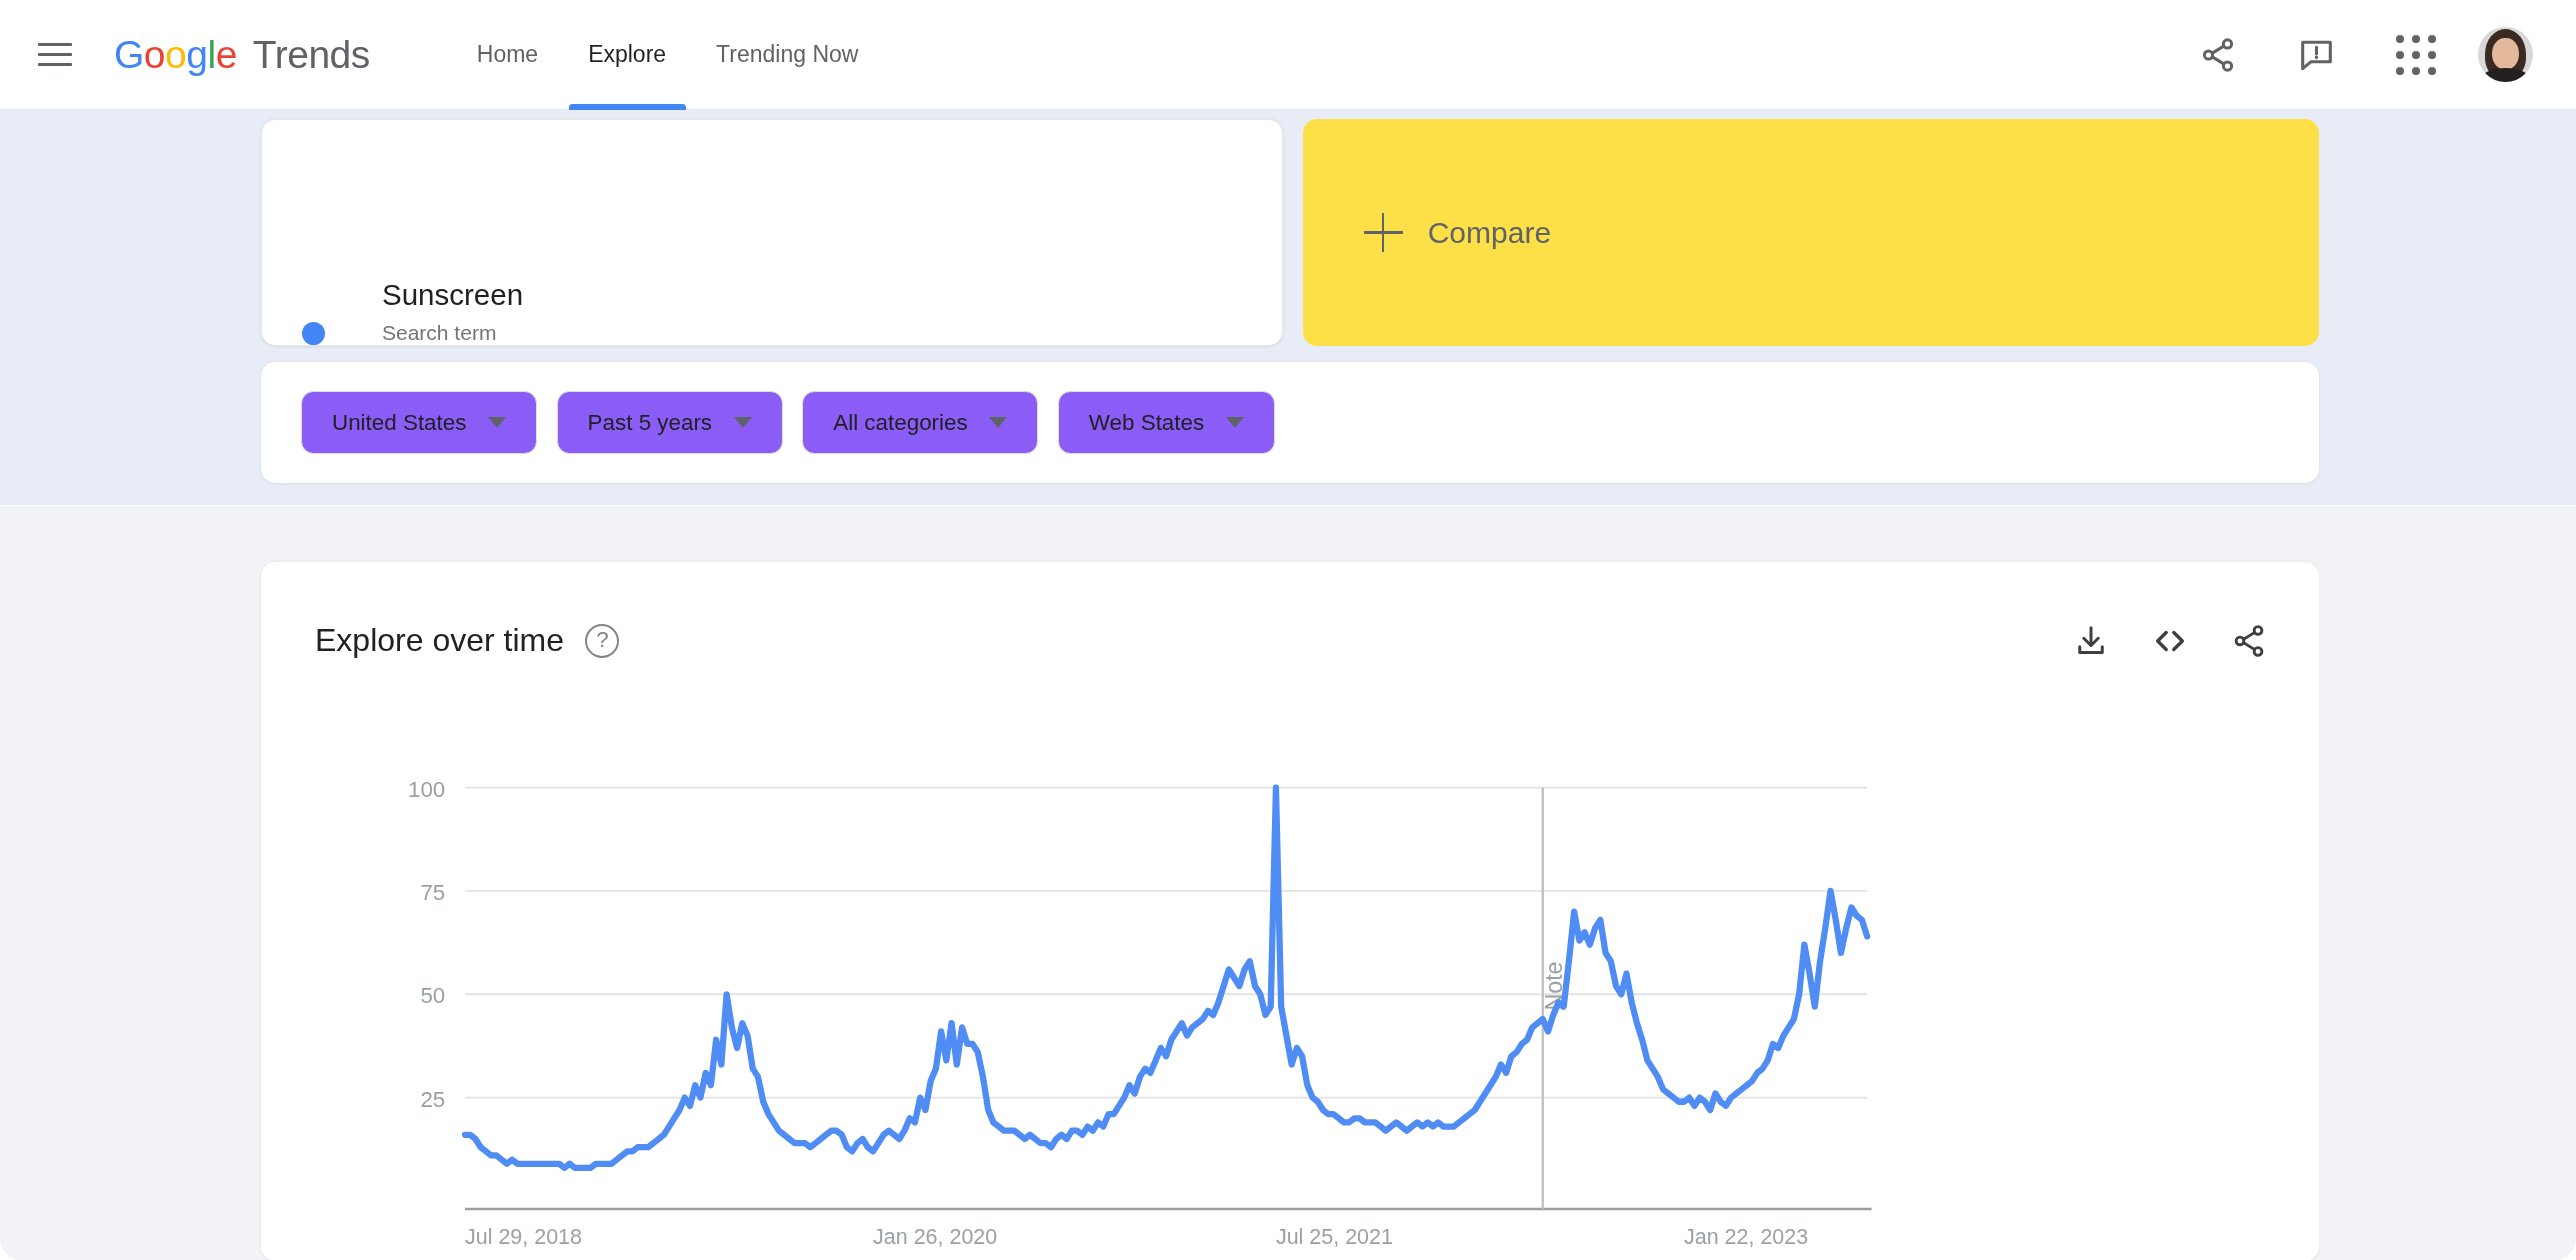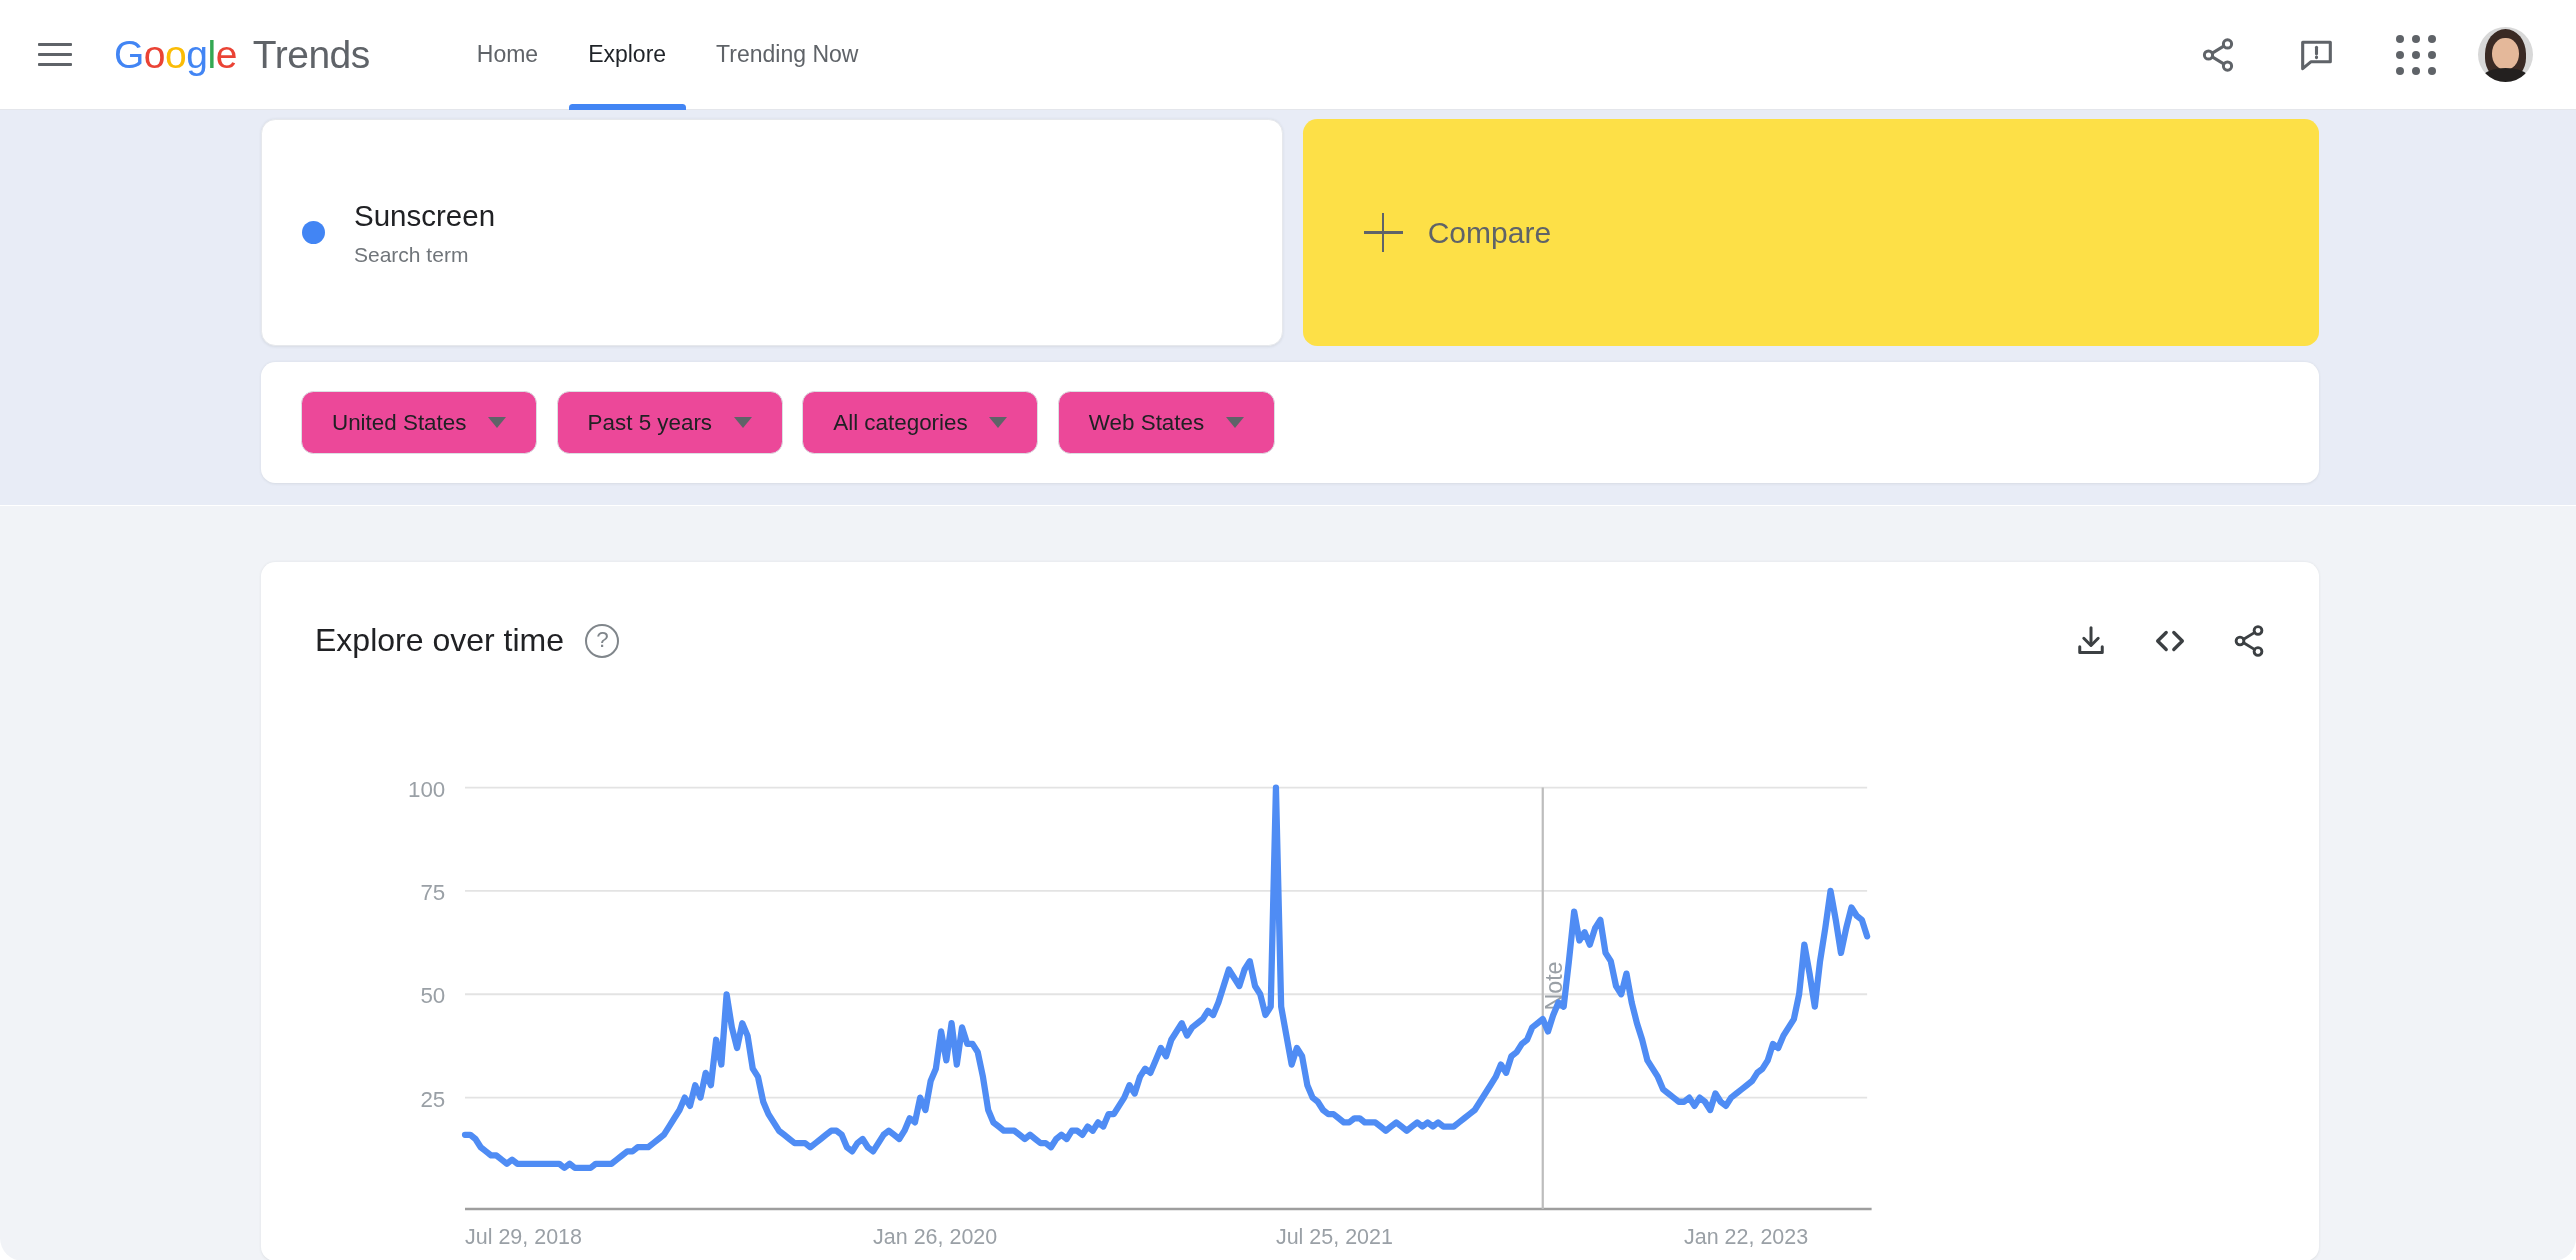--- a/index.html
+++ b/index.html
@@ -60,39 +60,39 @@
 
   
   #topband { position:absolute; left:0; top:110px; width:2576px; height:395px; background:#E8ECF6; }
   #lowerband { position:absolute; left:0; top:506px; width:2576px; height:755px; background:#F1F3F7; }
 
   
   #queryrow { position:absolute; left:261px; top:119px; width:2058px; height:227px;
     display:flex; gap:19.7px; z-index:10; }
   #term-card { width:1022px; height:227px; background:#fff; border-radius:14.3px;
     border:0.9px solid #e6e8ec; box-shadow:0 0.9px 2.7px rgba(60,64,67,.10);
-    display:flex; align-items:center; padding-left:40px; cursor:pointer; }
+    display:flex; align-items:flex-end; padding-left:40px; cursor:pointer;gap:28px; }
   .dot { width:23px; height:23px; border-radius:50%; background:#4285F4; flex:none; }
   .term-txt { margin-left:29px; }
   .term-name { font-size:29.5px; color:#202124; line-height:1.25; }
   .term-kind { font-size:21px; color:#70757a; margin-top:7.2px; }
 
   #compare-card { flex:1; height:227px; background:#fde047; border-radius:14.3px;
     display:flex; align-items:center; padding-left:61px; cursor:pointer; }
   .plus { width:39px; height:39px; position:relative; flex:none; }
   .plus::before,.plus::after { content:""; position:absolute; background:#5f6368; }
   .plus::before { left:0; top:18px; width:39px; height:2.7px; }
   .plus::after { left:18px; top:0; width:2.7px; height:39px; }
   .cmp-label { margin-left:25px; font-size:30px; color:#5f6368; }
 
   
   #filterbar { position:absolute; left:261px; top:362px; width:2058px; height:121px;
     background:#fff; border-radius:14.3px; box-shadow:0 0.9px 2.7px rgba(60,64,67,.10);
     display:flex; align-items:center; padding-left:40px; gap:19.7px; z-index:10; }
-  .chip { height:63px; border:0.9px solid #dcdfe3; border-radius:12.5px; background:#ec4899;
+  .chip { height:63px; border:0.9px solid #dcdfe3; border-radius:12.5px; background:#8b5cf6;
     display:flex; align-items:center; padding:0 30px; cursor:pointer; white-space:nowrap; }
   .chip .ctext { font-size:22.4px; color:#202124; }
   .caret { margin-left:21.5px; width:0; height:0; border-left:9.8px solid transparent;
     border-right:9.8px solid transparent; border-top:11.6px solid #5f6368; }
 
   
   #chartcard { position:absolute; left:261px; top:562px; width:2058px; height:699px;
     background:#fff; border-radius:14.3px; box-shadow:0 0.9px 2.7px rgba(60,64,67,.10); z-index:5; }
   #chart-head { position:absolute; left:54px; top:47px; right:50px; height:63px;
     display:flex; align-items:center; }

